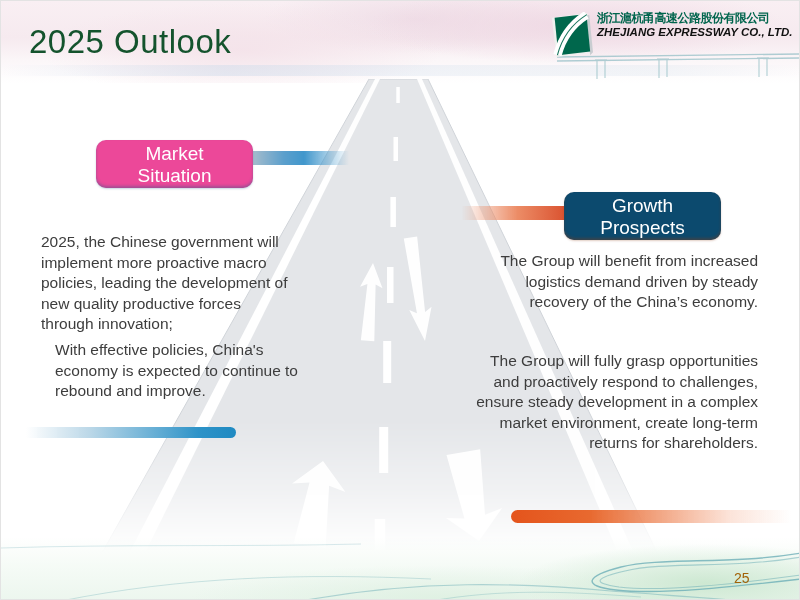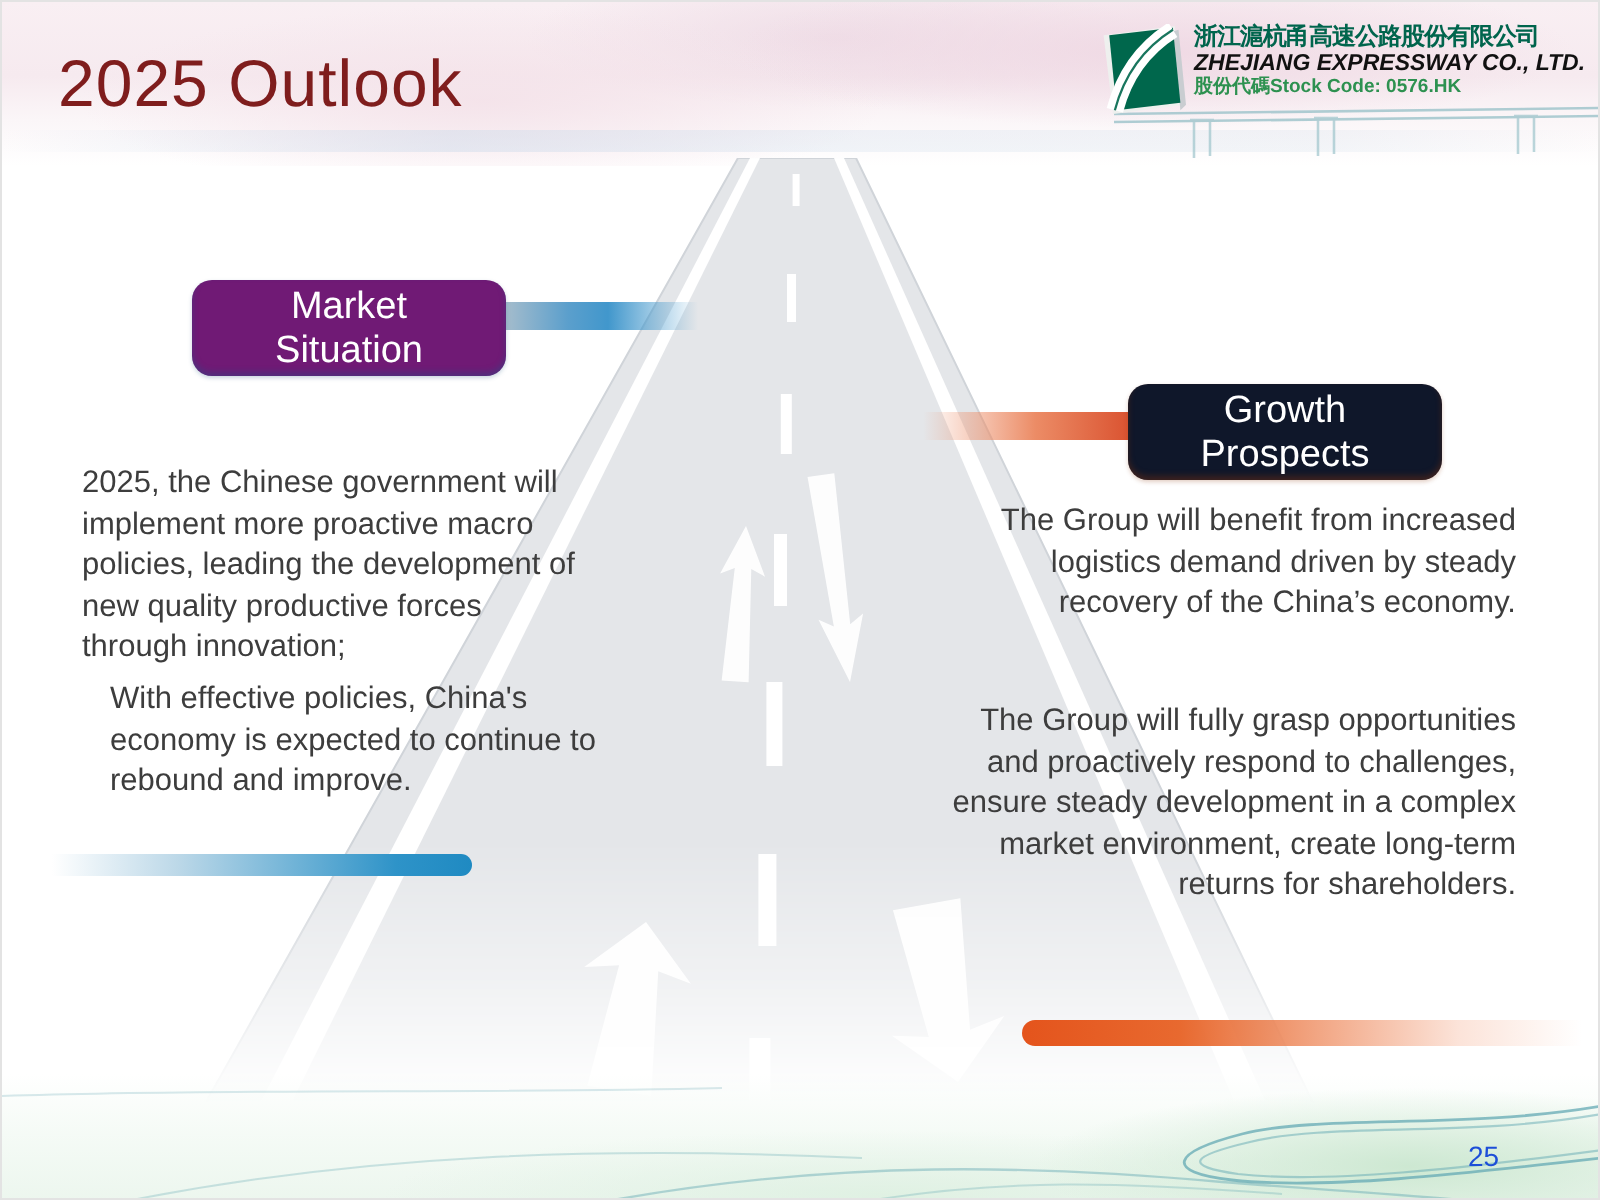--- a/index.html
+++ b/index.html
@@ -23,21 +23,21 @@
   .header-streak {
     position: absolute; left: 0; top: 64px; width: 800px; height: 11px;
     background: linear-gradient(to right,
       rgba(198,214,230,0.0) 0%, rgba(203,218,234,0.45) 28%,
       rgba(210,223,236,0.30) 55%, rgba(190,210,226,0.18) 82%, rgba(190,210,226,0) 100%);
   }
   .bridge-sketch { position: absolute; left: 556px; top: 46px; }
 
   .slide-title {
     position: absolute; left: 28px; top: 22px;
-    font-size: 33px; color: #7f1d1d; letter-spacing: 0.5px;
+    font-size: 33px; color: #14532d; letter-spacing: 0.5px;
   }
 
   
   .logo { position: absolute; right: 24px; top: 11px; display: flex; align-items: flex-start; }
   .logo-mark { width: 44px; height: 46px; margin-right: 4px; }
   .logo-text { width: 178px; text-align: left; line-height: 1.15; }
   .logo-cn   { font-size: 12px; font-weight: bold; color: #00654d; letter-spacing: -0.5px; white-space: nowrap; }
   .logo-en   { font-size: 11.5px; font-weight: bold; font-style: italic; color: #111; white-space: nowrap; }
   .logo-stock{ font-size: 9.5px; font-weight: bold; color: #2d9150; white-space: nowrap; }
 
@@ -59,26 +59,26 @@
   .footer-curves { position: absolute; left: 0; top: 538px; }
 
   
   .badge {
     position: absolute; border-radius: 10px; color: #fff;
     font-size: 19px; line-height: 1.18; text-align: center;
     white-space: pre-line; padding-top: 3px;
   }
   .badge-blue {
     left: 95px; top: 139px; width: 157px; height: 48px;
-    background: #701a75;
+    background: #ec4899;
     box-shadow: inset 0 -2px 3px rgba(20,90,140,0.35), 0 1px 2px rgba(40,90,130,0.25);
   }
   .badge-orange {
     left: 563px; top: 191px; width: 157px; height: 48px;
-    background: #0f172a;
+    background: #0c4a6e;
     box-shadow: inset 0 -2px 3px rgba(150,55,10,0.35), 0 1px 2px rgba(140,60,20,0.25);
   }
   .connector-blue {
     position: absolute; left: 248px; top: 150px; width: 100px; height: 14px;
     background: linear-gradient(to right, #aec0cc 0%, #5b9fcc 35%, #4197cc 55%, rgba(65,151,204,0) 100%);
   }
   .connector-orange {
     position: absolute; left: 455px; top: 205px; width: 112px; height: 14px;
     background: linear-gradient(to left, #d94f2d 0%, #ec8c66 45%, rgba(247,205,190,0) 95%);
   }
@@ -93,21 +93,21 @@
     background: linear-gradient(to right, #e4541c 0%, #e8692f 28%, rgba(246,176,146,0.35) 78%, rgba(246,176,146,0) 100%);
   }
 
   
   .para { position: absolute; font-size: 15.5px; line-height: 1.33; color: #3d3d3d; }
   .para-l1 { left: 40px; top: 202px; width: 248px; text-align: left; margin-top: 29px; }
   .para-l2 { left: 24px; top: 339px; width: 248px; text-align: left; margin-left: 30px; }
   .para-r1 { left: 470px; top: 250px; width: 287px; text-align: right; }
   .para-r2 { left: 470px; top: 350px; width: 287px; text-align: right; }
 
-  .page-number { position: absolute; left: 733px; top: 569px; font-size: 14px; color: #1d4ed8; }
+  .page-number { position: absolute; left: 733px; top: 569px; font-size: 14px; color: #a16207; }
 </style>
 </head>
 <body>
 
 <div class="slide">
 
   <div class="header-band"></div>
   <div class="header-streak"></div>
 
   <svg class="bridge-sketch" width="244" height="36" viewBox="0 0 244 36">
@@ -134,21 +134,20 @@
     <svg class="logo-mark" viewBox="0 0 47 47">
       <polygon points="3,5 41,0 46,42 8,47" fill="#eef0ee"></polygon>
       <polygon points="43,2 47,42 44,45 40,3" fill="#c9cdd1"></polygon>
       <polygon points="6,5 40,1 44,41 10,45" fill="#00674c"></polygon>
       <path d="M9,45 C14,26 24,12 40,2" stroke="#ffffff" stroke-width="9" fill="none"></path>
       <path d="M9,45 C14,26 24,12 40,2" stroke="#00674c" stroke-width="1.2" fill="none" opacity="0.9"></path>
     </svg>
     <div class="logo-text">
       <div class="logo-cn">浙江滬杭甬高速公路股份有限公司</div>
       <div class="logo-en">ZHEJIANG EXPRESSWAY CO., LTD.</div>
-      <div class="logo-stock">股份代碼Stock Code: 0576.HK</div>
     </div>
   </div>
 
   <div class="footer-band"></div>
   <svg class="footer-curves" width="800" height="62" viewBox="0 0 800 62">
     <g stroke="#64a9b4" fill="none">
       <path d="M800,14 C730,26 660,18 620,28 C585,37 580,47 615,51 C660,56 730,48 800,40" stroke-width="1.4" opacity="0.75"></path>
       <path d="M800,18 C732,30 664,22 624,32 C594,39 590,44 618,48 C662,53 732,45 800,36" stroke-width="1.1" opacity="0.5"></path>
       <path d="M300,62 C420,40 520,44 610,52 C660,56 700,58 740,62" stroke-width="1.2" opacity="0.45"></path>
       <path d="M60,62 C180,38 300,34 430,40" stroke-width="1" opacity="0.3"></path>

